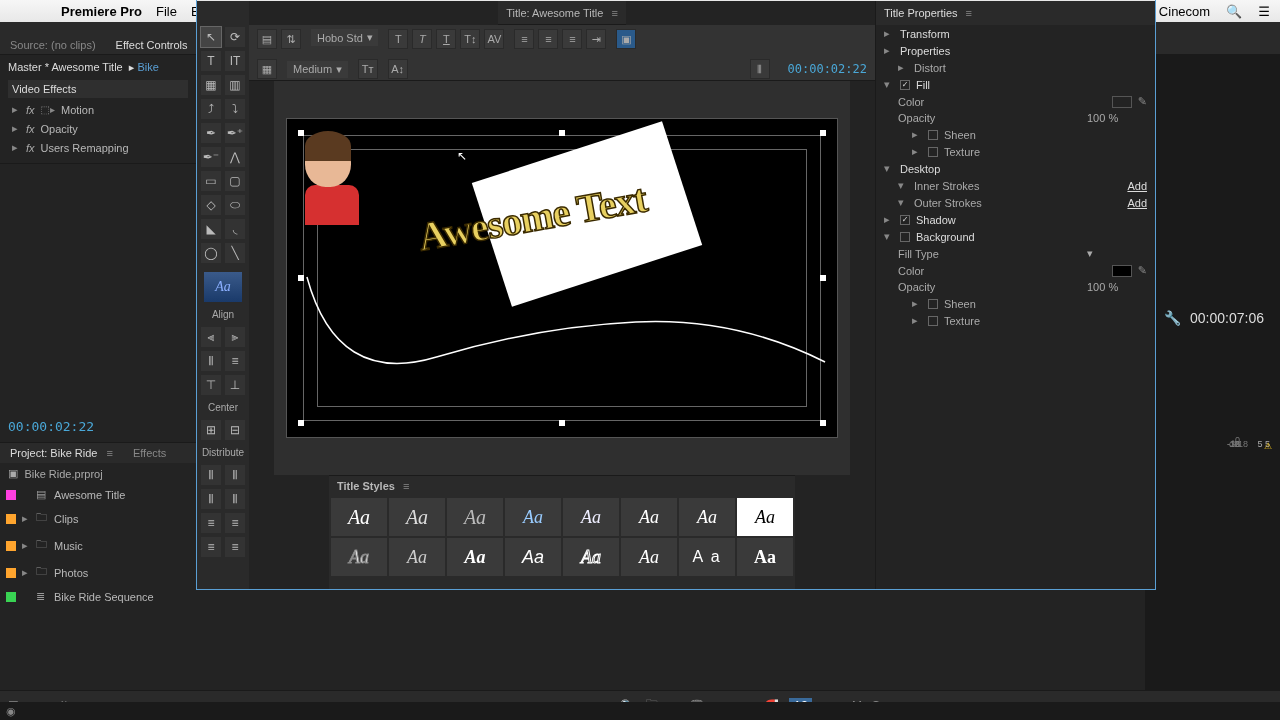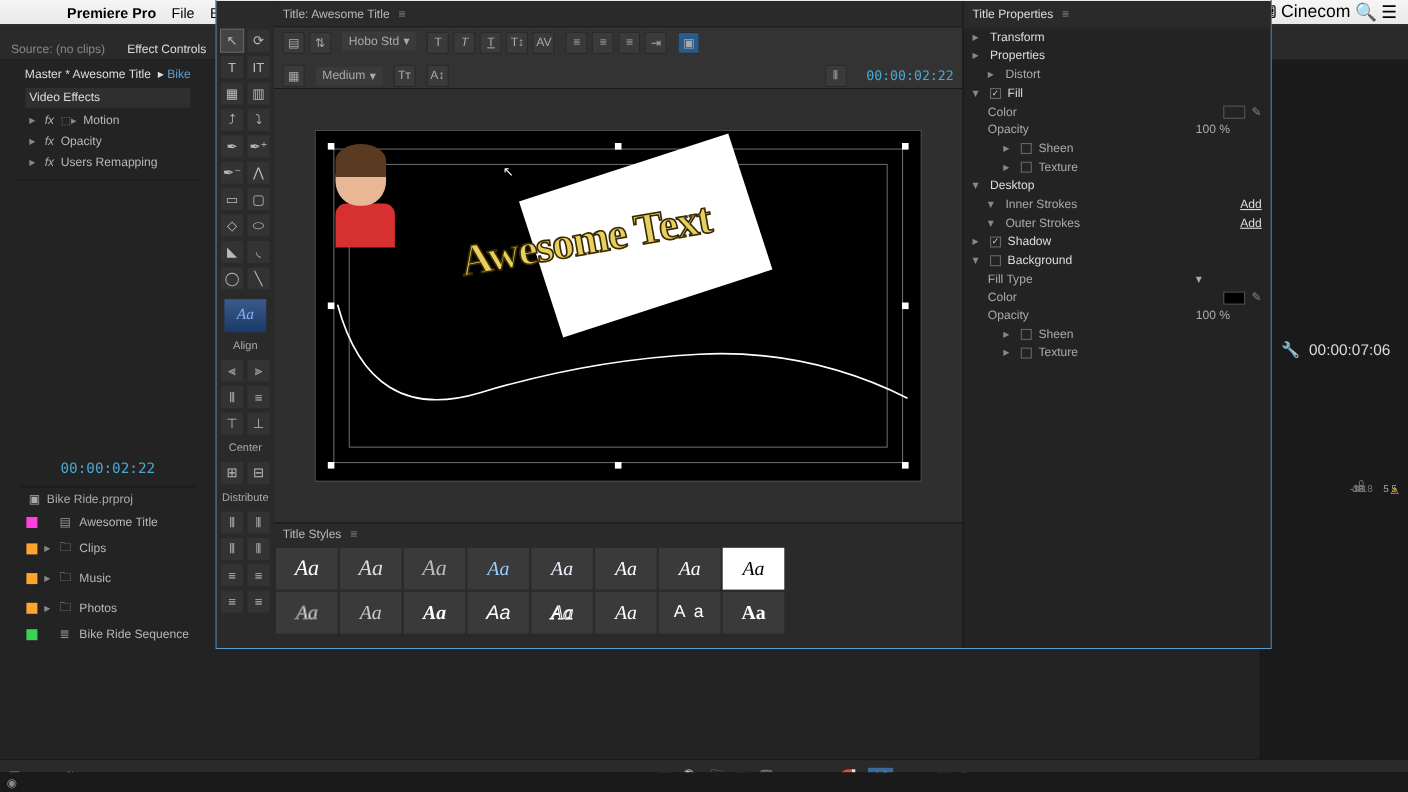--- a/index.html
+++ b/index.html
@@ -4,34 +4,34 @@
 <style>
 * { margin: 0; padding: 0; box-sizing: border-box; font-family: -apple-system, "Helvetica Neue", Arial, sans-serif; }
 body { width: 1280px; height: 720px; background: #232323; color: #b8b8b8; font-size: 11px; overflow: hidden; position: relative; }
 
 
 .mac-menu { height: 22px; background: linear-gradient(#f6f6f6,#e8e8e8); display: flex; align-items: center; padding: 0 10px; color: #000; font-size: 13px; }
 .mac-menu .apple { font-size: 15px; margin-right: 14px; }
 .mac-menu .app-name { font-weight: 600; margin-right: 14px; margin-left: 37px; }
 .mac-menu .menu-item { margin-right: 14px; cursor: default; }
 .mac-menu .spacer { flex: 1; }
-.mac-menu .right-item { margin-left: 4px; font-size: 16px; }
+.mac-menu .right-item { margin-left: 16px; font-size: 13px; }
 
 
 .file-path { height: 13px; background: #2a2a2a; color: #888; font-size: 10px; text-align: center; line-height: 13px; }
 
 
 .panel-strip { height: 20px; background: #2a2a2a; display: flex; align-items: center; border-bottom: 1px solid #1a1a1a; }
 .tab { padding: 0 10px; height: 20px; line-height: 20px; color: #888; font-size: 11px; }
 .tab.active { color: #ddd; }
 .tab .menu-icon { margin-left: 6px; color: #888; }
 
 
 .main { display: flex; height: calc(100% - 22px - 13px - 20px - 30px); }
-.left-col { width: 196px; display: flex; flex-direction: column; background: #232323; align-items: center; }
+.left-col { width: 196px; display: flex; flex-direction: column; background: #232323; }
 .center-area { flex: 1; position: relative; }
 .right-col { width: 135px; background: #1a1a1a; }
 
 
 .effect-controls { flex: 0 0 auto; padding: 6px 8px; border-bottom: 1px solid #1a1a1a; }
 .master-line { color: #ddd; margin-bottom: 6px; }
 .master-line .blue { color: #5a9fd4; }
 .section-hd { background: #2f2f2f; padding: 3px 4px; margin: 2px 0; color: #ddd; }
 .fx-row { display: flex; align-items: center; padding: 3px 4px; gap: 6px; }
 .fx-row .tri { width: 8px; color: #888; }
@@ -55,21 +55,21 @@
 .traffic { position: absolute; top: -16px; left: 0; height: 16px; width: 100%; background: #e8e8e8; border-radius: 5px 5px 0 0; display: flex; align-items: center; gap: 6px; padding-left: 8px; }
 
 .tool-col { width: 52px; background: #2a2a2a; display: flex; flex-direction: column; align-items: center; padding-top: 26px; gap: 1px; }
 .tool-grid { display: grid; grid-template-columns: 20px 20px; gap: 4px; }
 .tool-btn { width: 20px; height: 20px; background: #333; color: #bbb; display: flex; align-items: center; justify-content: center; font-size: 12px; cursor: pointer; }
 .tool-btn.sel { background: #444; box-shadow: 0 0 0 1px #666; }
 .style-thumb { width: 38px; height: 30px; background: linear-gradient(#3a5a8a,#1a3a6a); margin-top: 8px; display: flex; align-items: center; justify-content: center; color: #8bafff; font-family: serif; font-style: italic; font-size: 14px; }
 
 .align-sec { text-align: center; padding: 6px 0; color: #aaa; font-size: 10px; }
 
-.title-center { flex: 1; display: flex; flex-direction: column; }
+.title-center { flex: 1; display: flex; flex-direction: column; align-items: center; }
 .title-tab-row { height: 24px; background: #2a2a2a; display: flex; align-items: center; padding: 0 8px; border-bottom: 1px solid #1a1a1a; }
 .type-toolbar { height: 56px; background: #333; display: flex; align-items: flex-start; padding: 4px 8px; gap: 10px; flex-wrap: wrap; border-bottom: 1px solid #1a1a1a; }
 .tb-group { display: flex; gap: 4px; align-items: center; }
 .tb-btn { width: 20px; height: 20px; background: #3a3a3a; color: #aaa; display: flex; align-items: center; justify-content: center; font-size: 11px; cursor: pointer; border: 1px solid #2a2a2a; }
 .tb-select { background: #3a3a3a; color: #aaa; padding: 2px 6px; font-size: 11px; display: flex; align-items: center; gap: 4px; }
 .tb-tc { color: #4aa8d8; font-family: monospace; font-size: 12px; margin-left: 8px; }
 
 .canvas-wrap { flex: 1; background: #2f2f2f; display: flex; align-items: center; justify-content: center; padding: 12px; }
 .canvas { width: 552px; height: 320px; background: #000; position: relative; border: 1px solid #555; }
 .safe1 { position: absolute; inset: 16px; border: 1px solid #666; }
@@ -78,21 +78,21 @@
 .avatar .head { width: 46px; height: 50px; background: #e8b896; border-radius: 50% 50% 45% 45%; position: relative; }
 .avatar .hair { position: absolute; top: -6px; left: 0; width: 46px; height: 30px; background: #5a3a20; border-radius: 50% 50% 0 0; }
 .avatar .body { width: 54px; height: 40px; background: #d63030; border-radius: 10px 10px 0 0; margin-top: -2px; }
 .card { position: absolute; left: 200px; top: 30px; width: 200px; height: 130px; background: #fff; transform: rotate(-18deg); }
 .awesome { position: absolute; left: 130px; top: 75px; font-family: "Comic Sans MS", cursive; font-size: 40px; font-weight: bold; color: #e8d060; -webkit-text-stroke: 1.5px #3a2a00; transform: rotate(-10deg); white-space: nowrap; letter-spacing: -1px; }
 .wave { position: absolute; left: 0; bottom: 50px; width: 100%; height: 120px; }
 .sel-handles { position: absolute; inset: 14px; }
 .sel-handles span { position: absolute; width: 6px; height: 6px; background: #fff; }
 
 .styles-panel { height: 114px; background: #2a2a2a; border-top: 1px solid #1a1a1a; }
-.styles-hdr { height: 20px; display: flex; align-items: center; padding: 0 8px; }
+.styles-hdr { height: 20px; display: flex; align-items: center; padding: 0 8px; font-weight: bold; }
 .styles-grid { display: grid; grid-template-columns: repeat(8, 56px); gap: 2px; padding: 2px; }
 .style-cell { width: 56px; height: 38px; background: #3a3a3a; display: flex; align-items: center; justify-content: center; font-family: serif; font-style: italic; }
 
 
 .props-panel { width: 280px; background: #232323; border-left: 1px solid #1a1a1a; display: flex; flex-direction: column; }
 .props-hdr { height: 24px; background: #2a2a2a; display: flex; align-items: center; padding: 0 8px; font-size: 11px; color: #ddd; }
 .prop-row { display: flex; align-items: center; padding: 2px 8px; gap: 6px; font-size: 11px; color: #aaa; }
 .prop-row.head { color: #ddd; font-weight: 500; }
 .prop-row .tw { width: 10px; color: #888; }
 .prop-row .chk { width: 10px; height: 10px; border: 1px solid #666; display: inline-flex; align-items: center; justify-content: center; font-size: 8px; }
@@ -172,20 +172,24 @@
       <div class="fx-row">
           <span class="tri">▸</span>
           <span class="fx">fx</span>
           <span>Users Remapping</span>
         </div>
     </div>
     <div style="flex:1"></div>
     <div class="timecode-blue">00:00:02:22</div>
 
     <div class="project-panel">
+      <div class="proj-tabs">
+        <div class="tab active"><span>Project: Bike Ride</span><span class="menu-icon"> ≡</span></div>
+        <div class="tab">Effects</div>
+      </div>
       <div class="proj-file">
           <span>▣</span>
           <span>Bike Ride.prproj</span>
         </div>
       <div class="bin-row">
           <span class="color-chip" style="background:#ff3fe0"></span>
           <span class="tri"> </span>
           <span class="ico">▤</span>
           <span>Awesome Title</span>
         </div>

